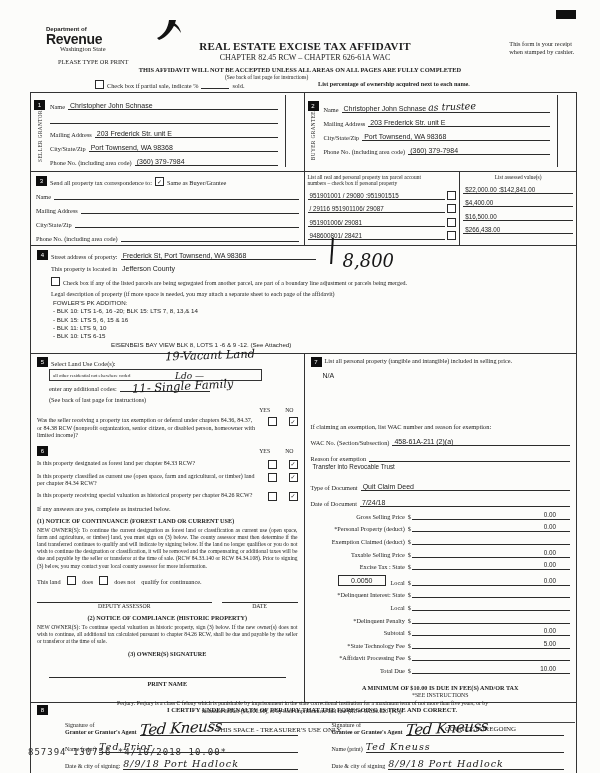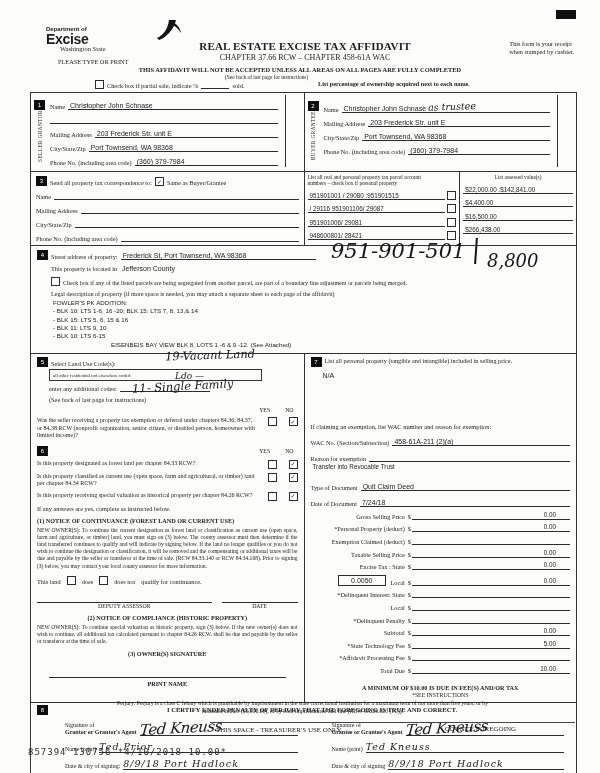--- a/index.html
+++ b/index.html
@@ -113,32 +113,32 @@
 </style>
 </head>
 <body>
 
 <div class="page">
   <div class="scan-tab"></div>
 
   <div class="hdr">
     <div class="logo">
       <div class="l1">Department of</div>
-      <div class="l2">Excise</div>
+      <div class="l2">Revenue</div>
       <div class="l3">Washington State</div>
       <span class="logo-swoosh">
         <svg width="28" height="24" viewBox="0 0 28 24">
           <path d="M3 20 C10 17 14 10 15 2 L22 2 C20 11 13 19 5 22 Z" fill="#141414"></path>
           <path d="M16 3 C22 5 26 9 27 15 C24 10 20 7 16 6 Z" fill="#141414"></path>
         </svg>
       </span>
     </div>
     <div class="title">
       <div class="t1">REAL ESTATE EXCISE TAX AFFIDAVIT</div>
-      <div class="t2">CHAPTER 37.66 RCW – CHAPTER 458-61A WAC</div>
+      <div class="t2">CHAPTER 82.45 RCW – CHAPTER 626-61A WAC</div>
     </div>
     <div class="receipt-note">
       <div>This form is your receipt</div>
       <div>when stamped by cashier.</div>
     </div>
     <div class="type-print">PLEASE TYPE OR PRINT</div>
     <div class="warn">THIS AFFIDAVIT WILL NOT BE ACCEPTED UNLESS ALL AREAS ON ALL PAGES ARE FULLY COMPLETED</div>
     <div class="see-note">(See back of last page for instructions)</div>
     <div class="partial">
       <span class="cb"></span>
@@ -318,21 +318,20 @@
                 </span>
               </div>
             </div>
         </div>
       </div>
     </div>
 
     <div class="row">
       <div class="sec4" style="width:100%;">
         <div class="hw-big">
-          <span class="hw n1">951-901-501</span>
           <span class="bar"></span>
           <span class="hw n2">8,800</span>
         </div>
         <div class="fl" style="margin-top:1px;">
           <span class="badge">4</span>
           <span class="lbl">Street address of property:</span>
           <span class="sline" style="width:195px;">
               <span class="val">Frederick St, Port Townsend, WA 98368</span>
             </span>
         </div>

